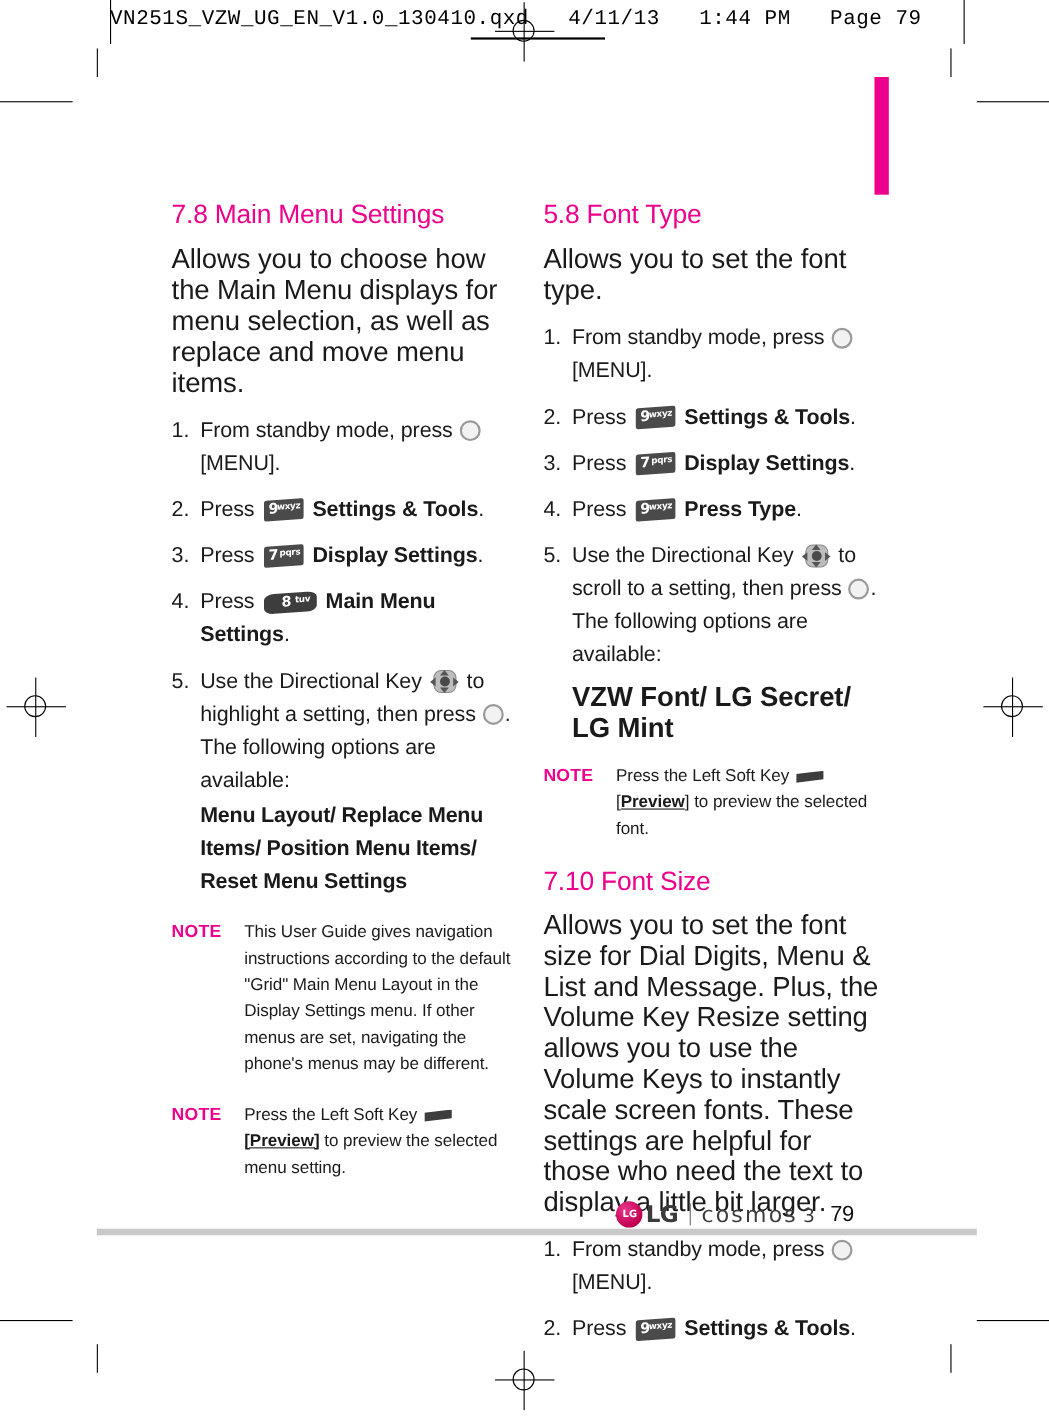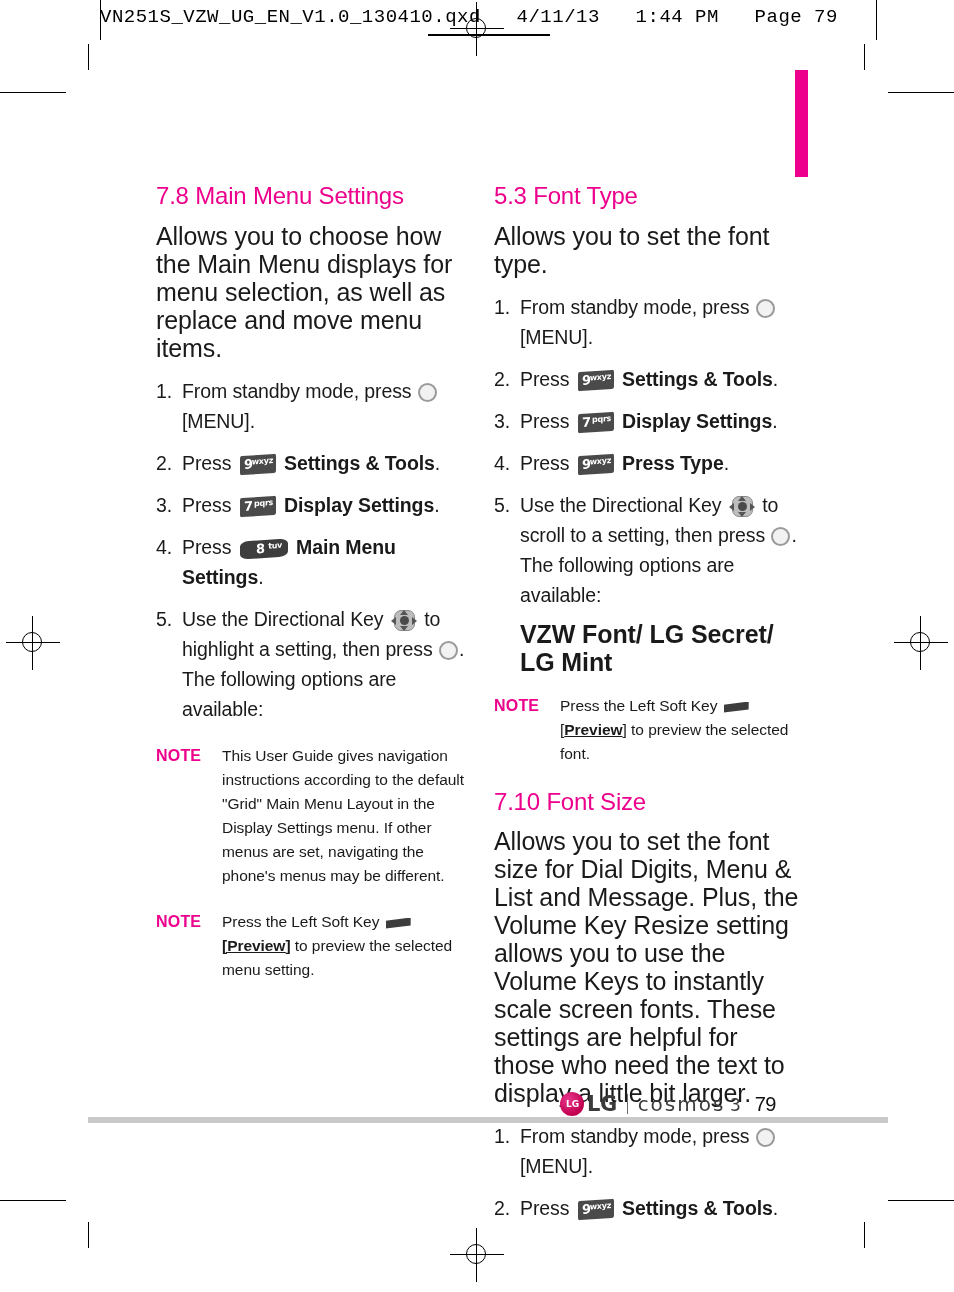--- a/index.html
+++ b/index.html
@@ -381,20 +381,21 @@
       </li>
 
       <li>
         <span class="num">5.</span>
         <span>Use the Directional Key</span>
         <span class="dirkey">
           <span class="pad"></span><span class="ar al"></span><span class="ar arr"></span><span class="ar au"></span><span class="ar ad"></span><span class="dot"></span>
         </span>
         <span>to highlight a setting, then press</span>
         <span class="okkey"></span><span>. The following options are available:</span>
+        <span class="opts-ind">Menu Layout/ Replace Menu Items/ Position Menu Items/ Reset Menu Settings</span>
       </li>
 
     </ol>
 
     <div class="note" style="margin-top:20px;">
       <span class="lbl">NOTE</span>
       <span>This User Guide gives navigation instructions according to the default "Grid" Main Menu Layout in the Display Settings menu. If other menus are set, navigating the phone's menus may be different.</span>
     </div>
 
     <div class="note" style="margin-top:22px;">
@@ -402,21 +403,21 @@
       <span>Press the Left Soft Key</span>
       <span class="softkey"></span><br>
       <b>[</b><b>Preview</b><b>]</b>
       <span>to preview the selected menu setting.</span>
     </div>
 
   </div>
 
   <div class="col col-right">
 
-    <h2 class="sec">5.3 Font Type</h2>
+    <h2 class="sec">5.8 Font Type</h2>
     <p class="body">Allows you to set the font type.</p>
 
     <ol class="steps">
 
       <li>
         <span class="num">1.</span>
         <span>From standby mode, press</span>
         <span class="okkey"></span><br>
         <span>[MENU].</span>
       </li>

